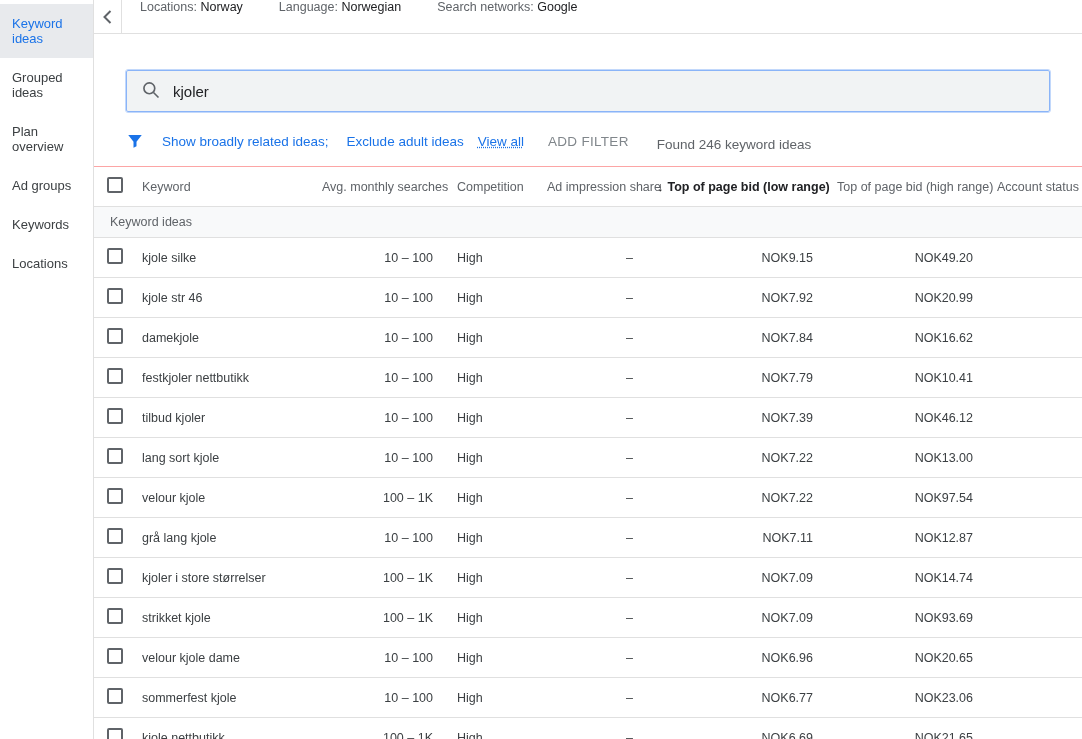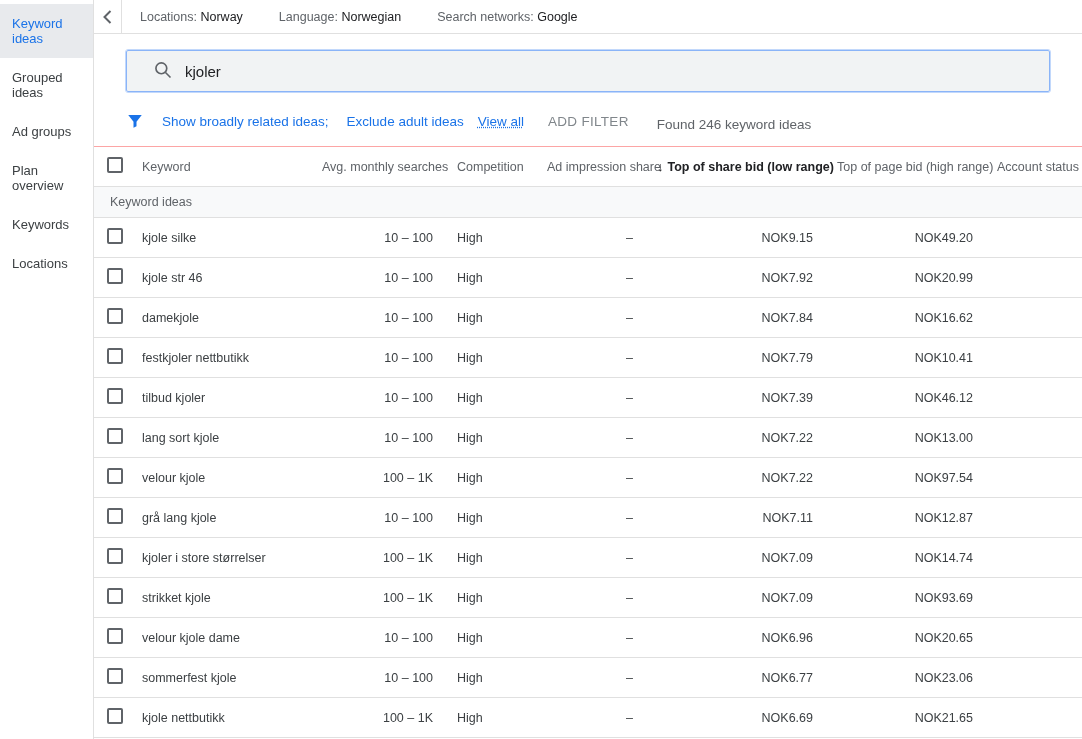--- a/index.html
+++ b/index.html
@@ -31,21 +31,21 @@
       background: #e8eaed;
       color: #1a73e8;
     }
 
     
     .main { flex: 1; display: flex; flex-direction: column; }
 
     
     .topbar {
       display: flex;
-      align-items: center;
+      align-items: flex-start;
       height: 34px;
       border-bottom: 1px solid #e0e0e0;
       font-size: 12.5px;
       color: #5f6368;
     }
     .collapse-btn {
       width: 28px;
       height: 34px;
       border-right: 1px solid #e0e0e0;
       display: flex;
@@ -61,21 +61,22 @@
     
     .search-wrap { padding: 16px 32px 8px 32px; }
     .search-box {
       display: flex;
       align-items: center;
       background: #f1f3f4;
       border: 1px solid #8ab4f8;
       outline: 1px solid #c2d8fb;
       border-radius: 2px;
       height: 42px;
-      padding: 0 26px;
+      padding: 0 14px;
+      margin-top: 20px;
     }
     .search-box svg { width: 20px; height:20px; fill:#5f6368; stroke:#5f6368; }
     .search-input {
       border:none;
       background:transparent;
       font-size:15px;
       color:#202124;
       margin-left:12px;
       flex:1;
       outline:none;
@@ -117,22 +118,22 @@
     }
     .right { text-align:right; padding-right:14px;}
   </style>
 </head>
 <body>
 
 <div class="layout">
   <nav class="sidebar" id="sidebar">
       <div class="sidebar-item active">Keyword ideas</div>
       <div class="sidebar-item">Grouped ideas</div>
+      <div class="sidebar-item">Plan overview</div>
       <div class="sidebar-item">Ad groups</div>
-      <div class="sidebar-item">Plan overview</div>
       <div class="sidebar-item">Keywords</div>
       <div class="sidebar-item">Locations</div>
     </nav>
 
   <div class="main">
 
     <div class="topbar">
       <div class="collapse-btn">
         <svg viewBox="0 0 8 14">
             <path d="M7 1 L1 7 L7 13" stroke="#5f6368" stroke-width="2" fill="none"></path>
@@ -176,21 +177,21 @@
 
     <div class="table-wrap">
       <table>
         <thead>
           <tr>
             <th class="col-check"><span class="checkbox"></span></th>
             <th class="col-keyword">Keyword</th>
             <th class="col-searches right">Avg. monthly searches</th>
             <th class="col-comp">Competition</th>
             <th class="col-adimp right">Ad impression share</th>
-            <th class="col-bidlow right sorted"><span class="sort-arrow">↓</span><span>Top of share bid (low range)</span></th>
+            <th class="col-bidlow right sorted"><span class="sort-arrow">↓</span><span>Top of page bid (low range)</span></th>
             <th class="col-bidhigh right">Top of page bid (high range)</th>
             <th class="col-status">Account status</th>
           </tr>
         </thead>
         <tbody id="tbody">
           <tr class="section-header">
               <td colspan="8">Keyword ideas</td>
             </tr>
         <tr>
               <td class="col-check"><span class="checkbox"></span></td>

